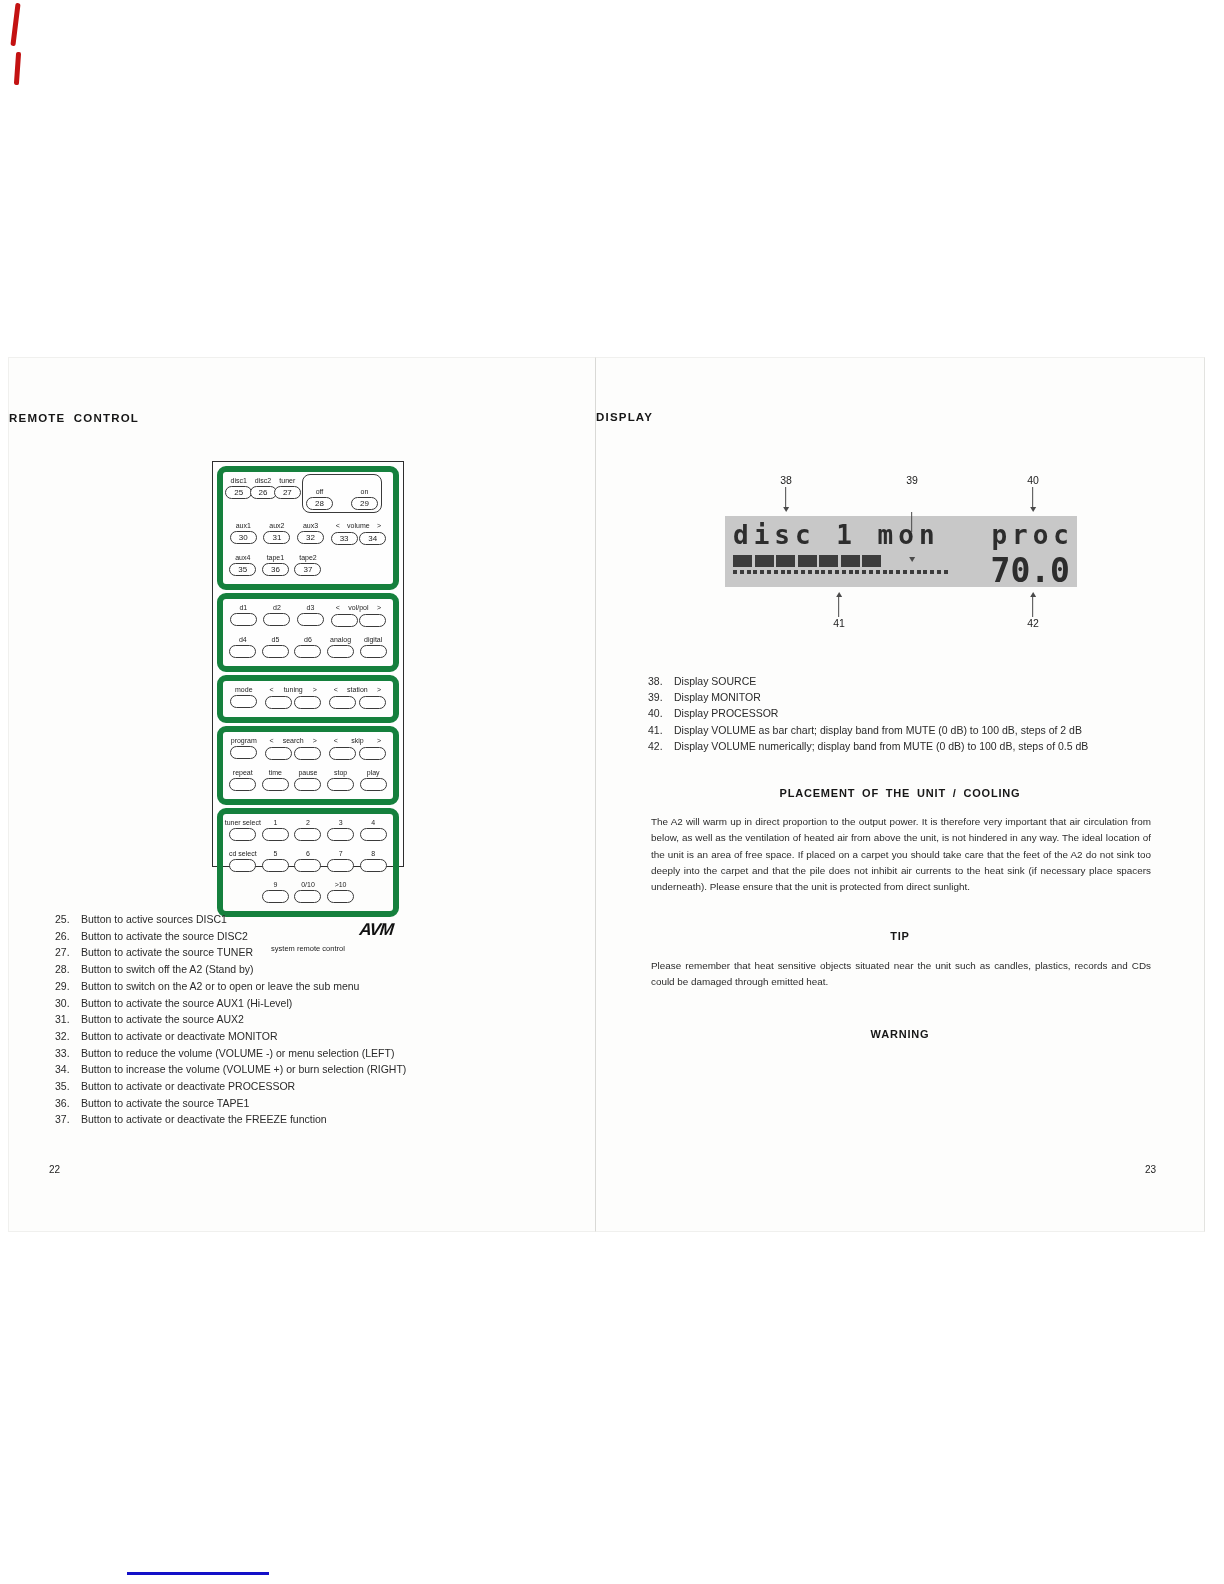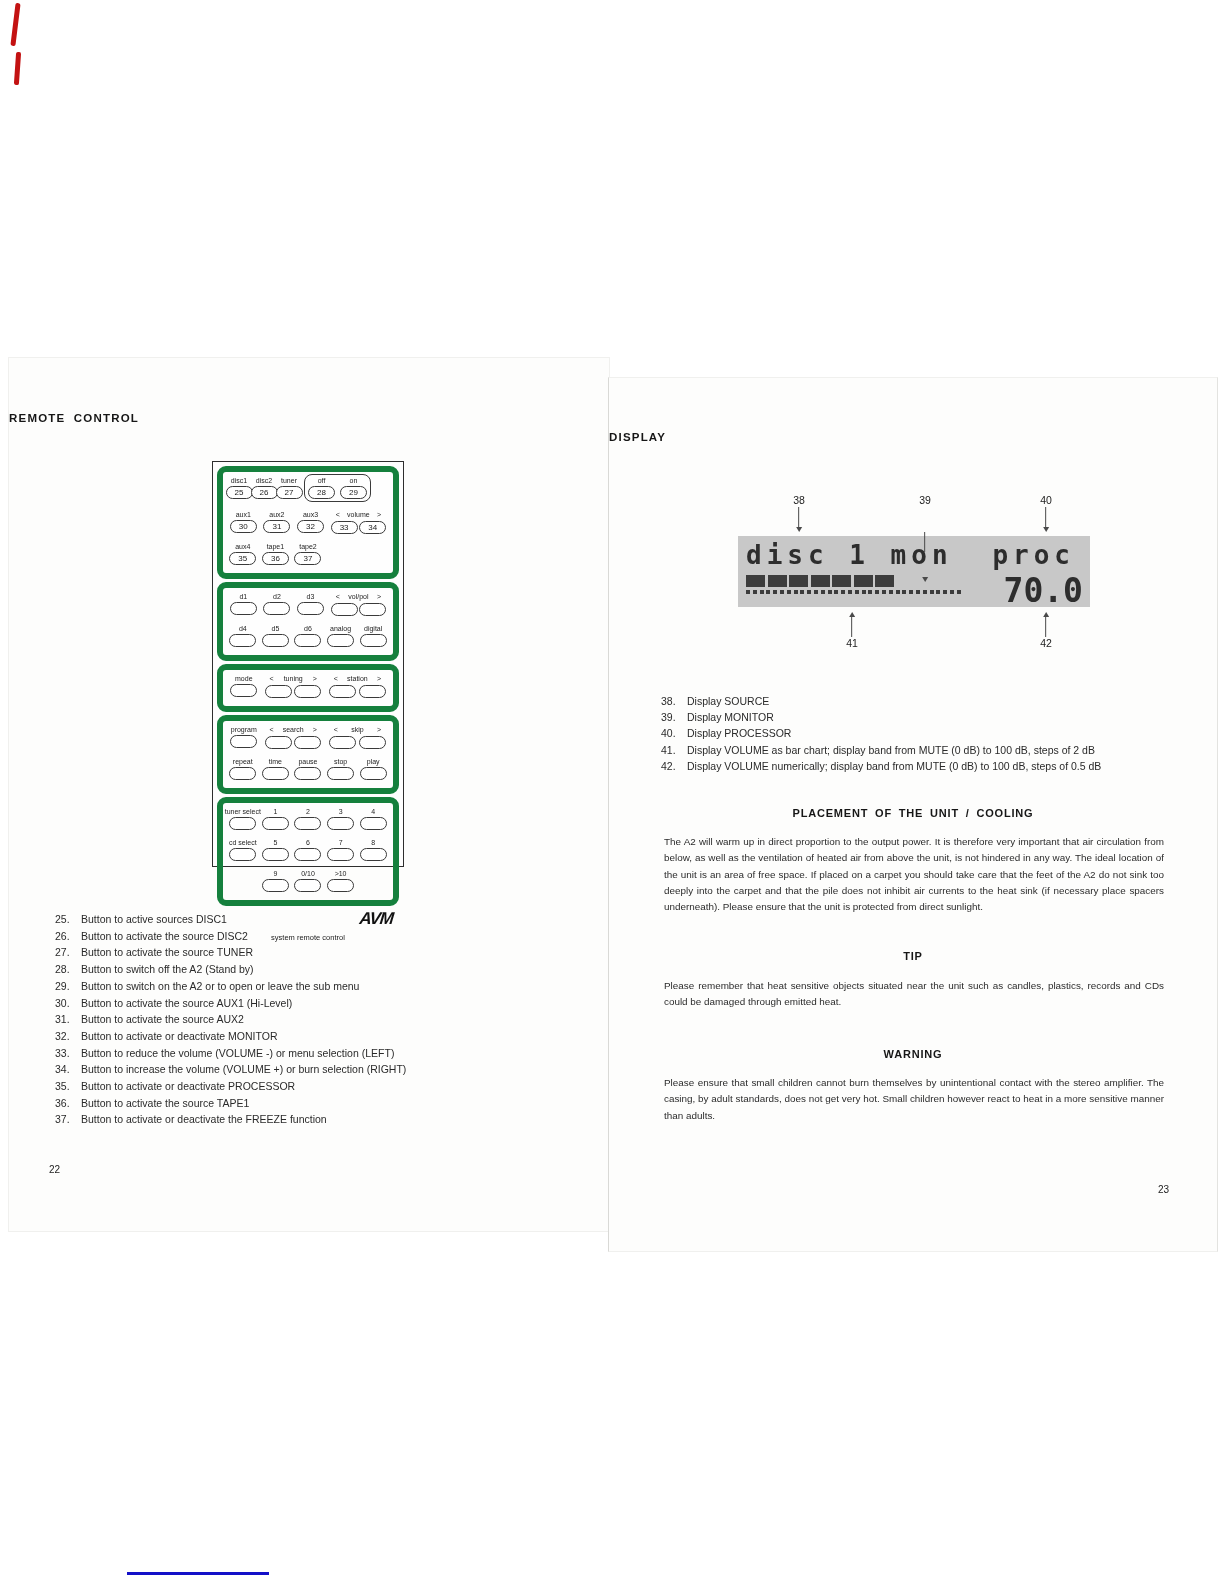--- a/index.html
+++ b/index.html
@@ -6,22 +6,22 @@
   .canvas{position:relative;width:1224px;height:1584px;background:#ffffff;overflow:hidden;
           font-family:"Liberation Sans",sans-serif;color:#2a2a2a;}
 
   
   .pen-mark{position:absolute;border-radius:2px;}
   .blue-line{position:absolute;}
 
   
   .page{position:absolute;top:357px;height:873px;background:#fdfdfc;}
   .page-left{left:8px;width:600px;border:1px solid #f0f0ee;}
-  .page-right{left:608px;width:608px;border-top:1px solid #f0f0ee;border-bottom:1px solid #f0f0ee;
-              border-right:1px solid #e3e3e0;border-left:1px solid #d9d9d6;margin-top:20px;}
+  .page-right{left:595px;width:608px;border-top:1px solid #f0f0ee;border-bottom:1px solid #f0f0ee;
+              border-right:1px solid #e3e3e0;border-left:1px solid #d9d9d6;}
   .seam-top{position:absolute;left:607px;top:357px;width:1px;height:300px;background:#bdbdba;}
 
   .page-title{position:absolute;left:0;width:100%;font-weight:bold;
               font-size:11.5px;letter-spacing:1.2px;word-spacing:4px;color:#161616;}
 
   .page-num{position:absolute;font-size:10px;color:#222;}
 
   
   .remote{position:absolute;left:203px;top:103px;width:192px;height:406px;
           border:1.5px solid #2e2e2e;background:#fefefe;box-sizing:border-box;
@@ -31,39 +31,39 @@
   .cell{flex:1;display:flex;flex-direction:column;align-items:center;min-width:0;}
   .cell.gap{visibility:hidden;}
   .blabel{font-size:7px;line-height:9px;height:9px;color:#1c1c1c;white-space:nowrap;}
   .pill{width:27px;height:13px;border:1px solid #3a3a3a;border-radius:7px;margin-top:1px;
         display:flex;align-items:center;justify-content:center;font-size:8px;color:#1c1c1c;
         background:#fff;box-sizing:border-box;}
   .cell.pair{flex:2;}
   .pairlabel{display:flex;width:100%;justify-content:space-between;align-items:center;
              font-size:7px;line-height:9px;height:9px;color:#1c1c1c;padding:0 6px;box-sizing:border-box;}
   .pills{display:flex;width:100%;justify-content:space-around;margin-top:1px;}
-  .subbox{flex:2;display:flex;gap:5px;border:1px solid #3a3a3a;border-radius:8px;
-          padding:1px 3px 2px;margin:-2px 16px 0 0;box-sizing:border-box;}
+  .subbox{flex:2;display:flex;gap:18px;border:1px solid #3a3a3a;border-radius:8px;
+          padding:12px 3px 2px;margin:-2px 5px 0 0;box-sizing:border-box;}
   .subbox .cell{flex:1;}
   .remote-footer{margin-top:auto;}
   .avm-logo{text-align:right;padding-right:6px;font-weight:bold;font-style:italic;
             font-size:17px;letter-spacing:-1px;color:#111;transform:skewX(-6deg);}
   .remote-caption{text-align:center;font-size:7.5px;color:#222;padding:4px 0 6px;}
 
   
   .num-list{position:absolute;}
   .nl-item{display:flex;align-items:baseline;}
   .nl-num{width:26px;flex:0 0 26px;}
   .list-left .nl-item{font-size:10.5px;line-height:16.7px;}
   .list-right .nl-item{font-size:10.5px;line-height:16.2px;}
 
   
   .lcd{position:absolute;left:129px;top:158px;width:352px;height:71px;background:#c8c8c8;
        color:#2d2d2d;font-family:"DejaVu Sans Mono",monospace;font-weight:bold;
-       box-sizing:border-box;padding:6px 20px 0 8px;}
+       box-sizing:border-box;padding:6px 8px 0 8px;}
   .lcd-line1{display:flex;justify-content:space-between;font-size:26px;line-height:26px;
              letter-spacing:5px;white-space:nowrap;}
   .lcd-line1 .r{margin-right:-5px;}
   .lcd-bar{margin-top:7px;display:flex;}
   .bar-block{width:19px;height:12px;background:#3c3c3c;margin-right:2.5px;}
   .lcd-dots{margin-top:3px;display:flex;}
   .bar-dot{width:4px;height:4px;background:#3c3c3c;margin-right:2.8px;}
   .lcd-volume{position:absolute;right:7px;bottom:2px;font-size:33px;line-height:28px;letter-spacing:0;}
 
   .callout{position:absolute;display:flex;flex-direction:column;align-items:center;transform:translateX(-50%);}
@@ -524,17 +524,16 @@
         </div>
       </div>
 
     <div class="sec-title" style="top:429px;">PLACEMENT OF THE UNIT / COOLING</div>
     <div class="sec-body" style="top:456px;">The A2 will warm up in direct proportion to the output power. It is therefore very important that air circulation from below, as well as the ventilation of heated air from above the unit, is not hindered in any way. The ideal location of the unit is an area of free space. If placed on a carpet you should take care that the feet of the A2 do not sink too deeply into the carpet and that the pile does not inhibit air currents to the heat sink (if necessary place spacers underneath). Please ensure that the unit is protected from direct sunlight.</div>
 
     <div class="sec-title" style="top:572px;">TIP</div>
     <div class="sec-body" style="top:600px;">Please remember that heat sensitive objects situated near the unit such as candles, plastics, records and CDs could be damaged through emitted heat.</div>
 
     <div class="sec-title" style="top:670px;">WARNING</div>
-    <div class="sec-body" style="top:697px;">Please ensure that small children cannot burn themselves by unintentional contact with the stereo amplifier. The casing, by adult standards, does not get very hot. Small children however react to heat in a more sensitive manner than adults.</div>
 
     <div class="page-num" style="left:549px;top:806px;">23</div>
   </div>
 </div>
 
 </body></html>

